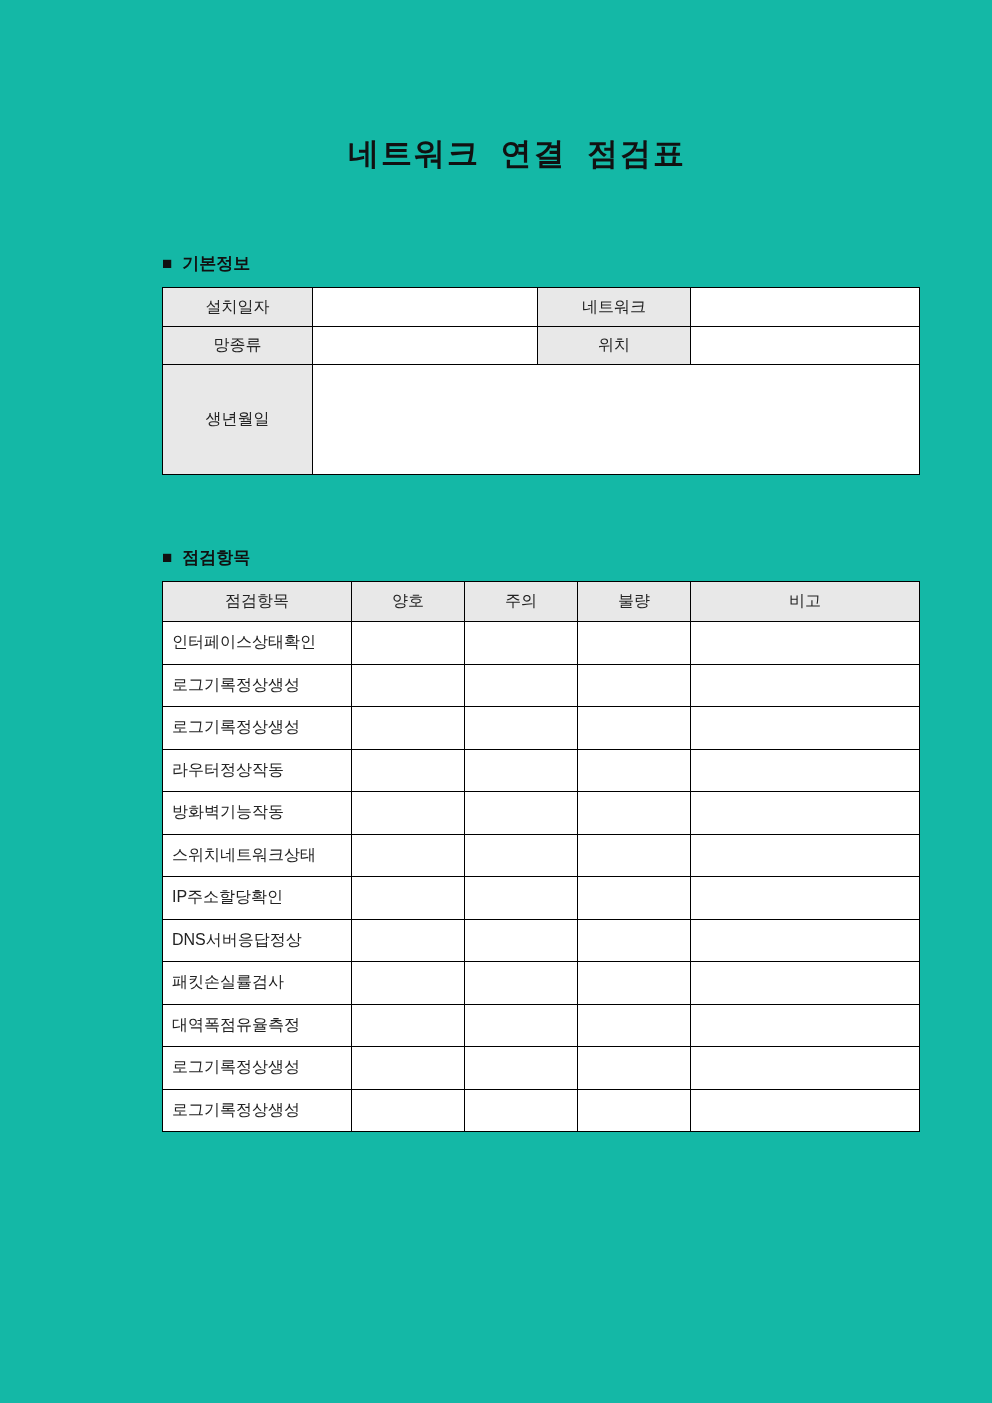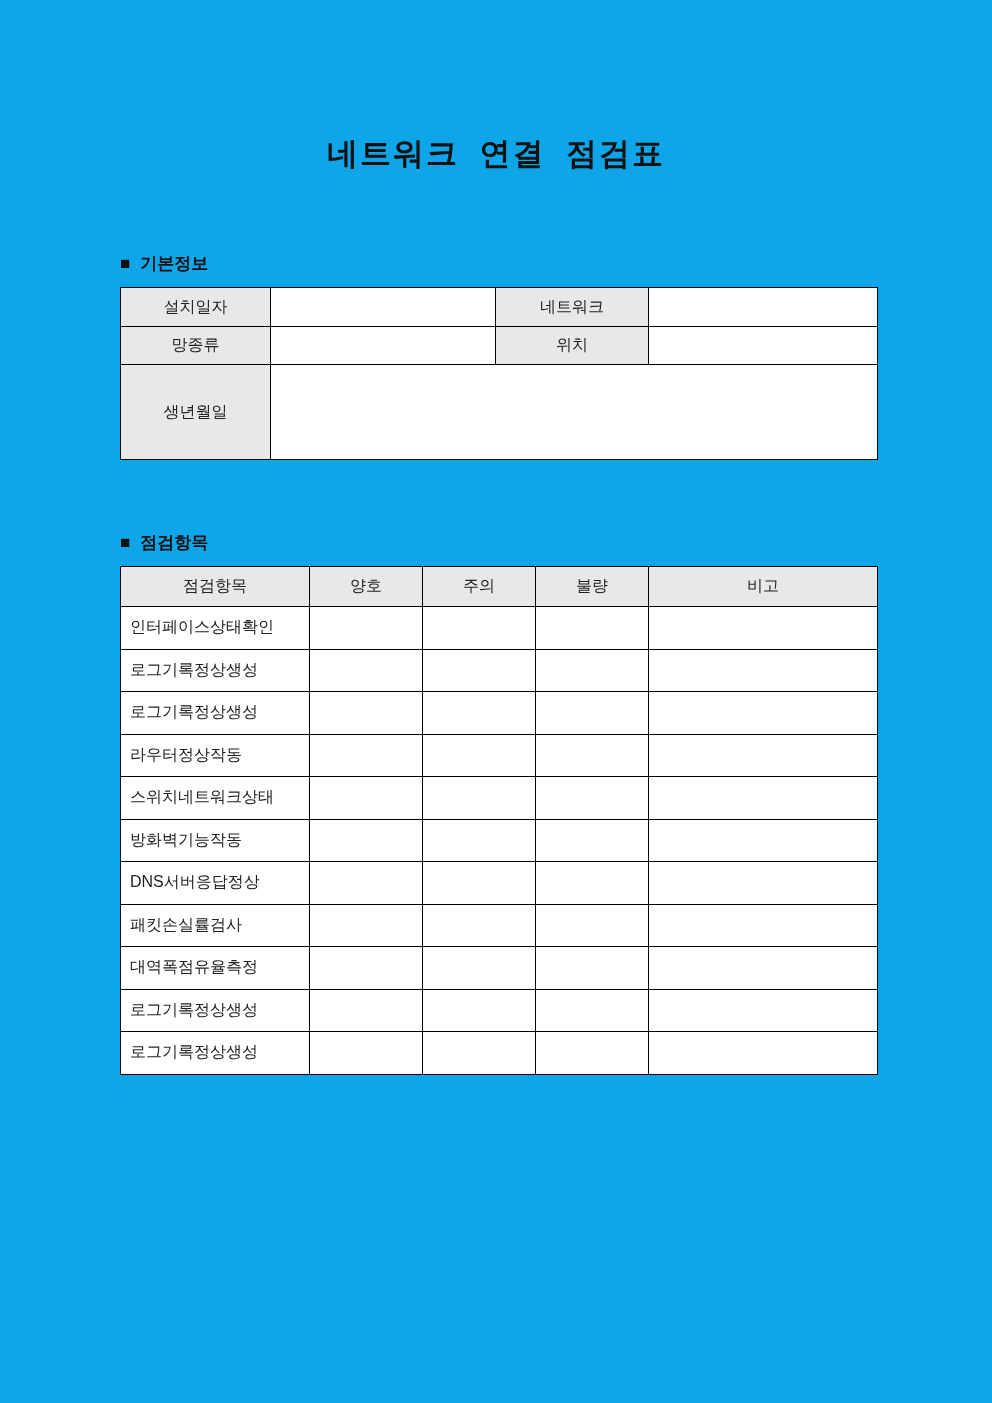--- a/index.html
+++ b/index.html
@@ -1,24 +1,25 @@
 <!DOCTYPE html>
 <html><head>
 <meta charset="utf-8">
 <style>
   * { margin: 0; padding: 0; box-sizing: border-box; }
   html, body { background: #ffffff; }
   .page {
     width: 992px;
     height: 1403px;
-    background: #0ea5e9;
+    background: #14b8a6;
     font-family: "Liberation Sans", "DejaVu Sans", sans-serif;
     color: #1a1a1a;
     position: relative;
     overflow: hidden;
+    padding-left: 42px;
   }
   .doc-title {
     margin-top: 133px;
     text-align: center;
     font-size: 31px;
     font-weight: bold;
     letter-spacing: 2px;
     word-spacing: 10px;
     color: #111111;
   }
@@ -54,21 +55,21 @@
   .tbl-check { margin-top: 12px; }
   .label-cell, .head-cell {
     background: #e8e8e8;
     text-align: center;
     vertical-align: middle;
     margin-left: 18px;
   }
   .value-cell { background: #ffffff; }
   .tbl-basic tr.r1 { height: 39px; }
   .tbl-basic tr.r2 { height: 38px; }
-  .tbl-basic tr.r3 { height: 95px; }
+  .tbl-basic tr.r3 { height: 110px; }
   .tbl-check tr.hd { height: 40px; }
   .tbl-check tr.dr { height: 42.5px; }
   .item-cell {
     text-align: left;
     padding-left: 9px;
     vertical-align: middle;
     background: #ffffff;
   }
   .mark-cell { background: #ffffff; }
 </style>
@@ -154,28 +155,35 @@
       <td class="mark-cell"></td>
     </tr>
     <tr class="dr">
       <td class="item-cell">라우터정상작동</td>
       <td class="mark-cell"></td>
       <td class="mark-cell"></td>
       <td class="mark-cell"></td>
       <td class="mark-cell"></td>
     </tr>
     <tr class="dr">
+      <td class="item-cell">방화벽기능작동</td>
+      <td class="mark-cell"></td>
+      <td class="mark-cell"></td>
+      <td class="mark-cell"></td>
+      <td class="mark-cell"></td>
+    </tr>
+    <tr class="dr">
       <td class="item-cell">스위치네트워크상태</td>
       <td class="mark-cell"></td>
       <td class="mark-cell"></td>
       <td class="mark-cell"></td>
       <td class="mark-cell"></td>
     </tr>
     <tr class="dr">
-      <td class="item-cell">방화벽기능작동</td>
+      <td class="item-cell">IP주소할당확인</td>
       <td class="mark-cell"></td>
       <td class="mark-cell"></td>
       <td class="mark-cell"></td>
       <td class="mark-cell"></td>
     </tr>
     <tr class="dr">
       <td class="item-cell">DNS서버응답정상</td>
       <td class="mark-cell"></td>
       <td class="mark-cell"></td>
       <td class="mark-cell"></td>

